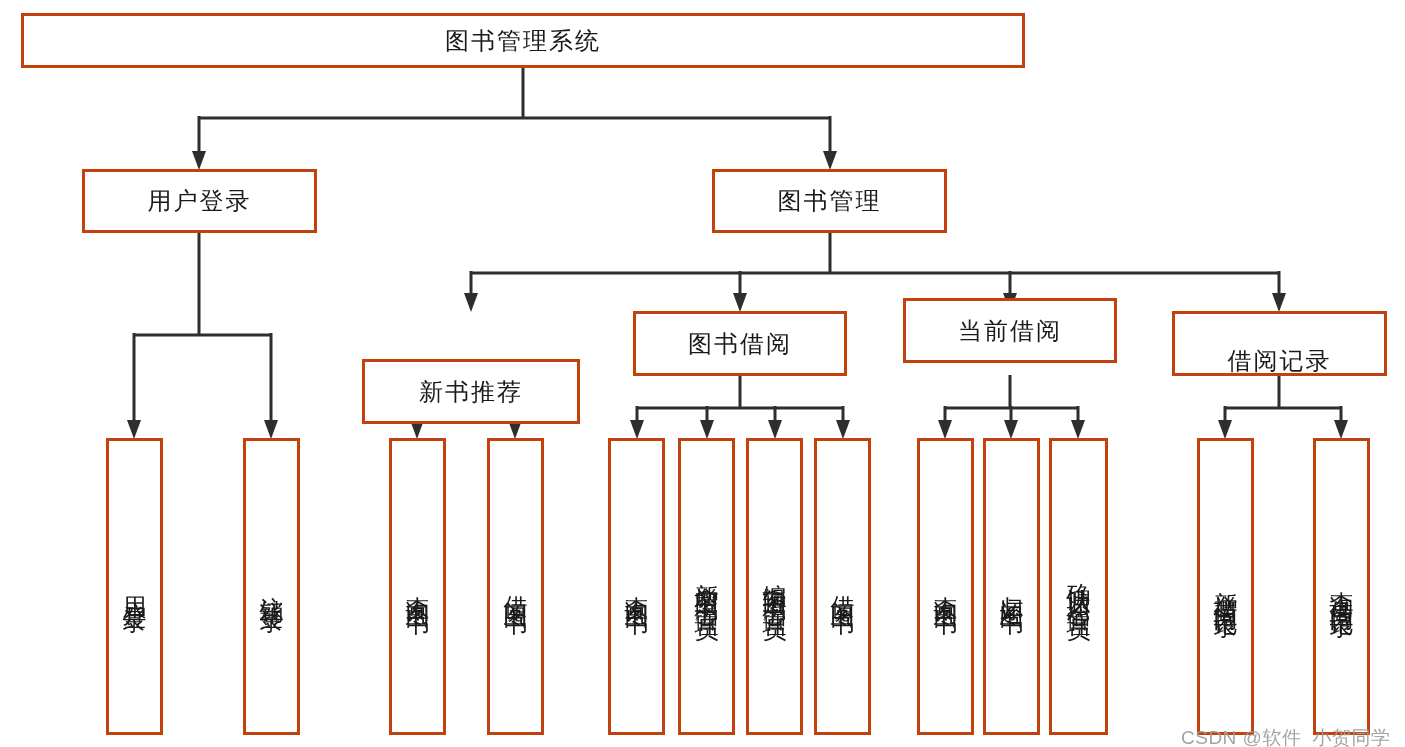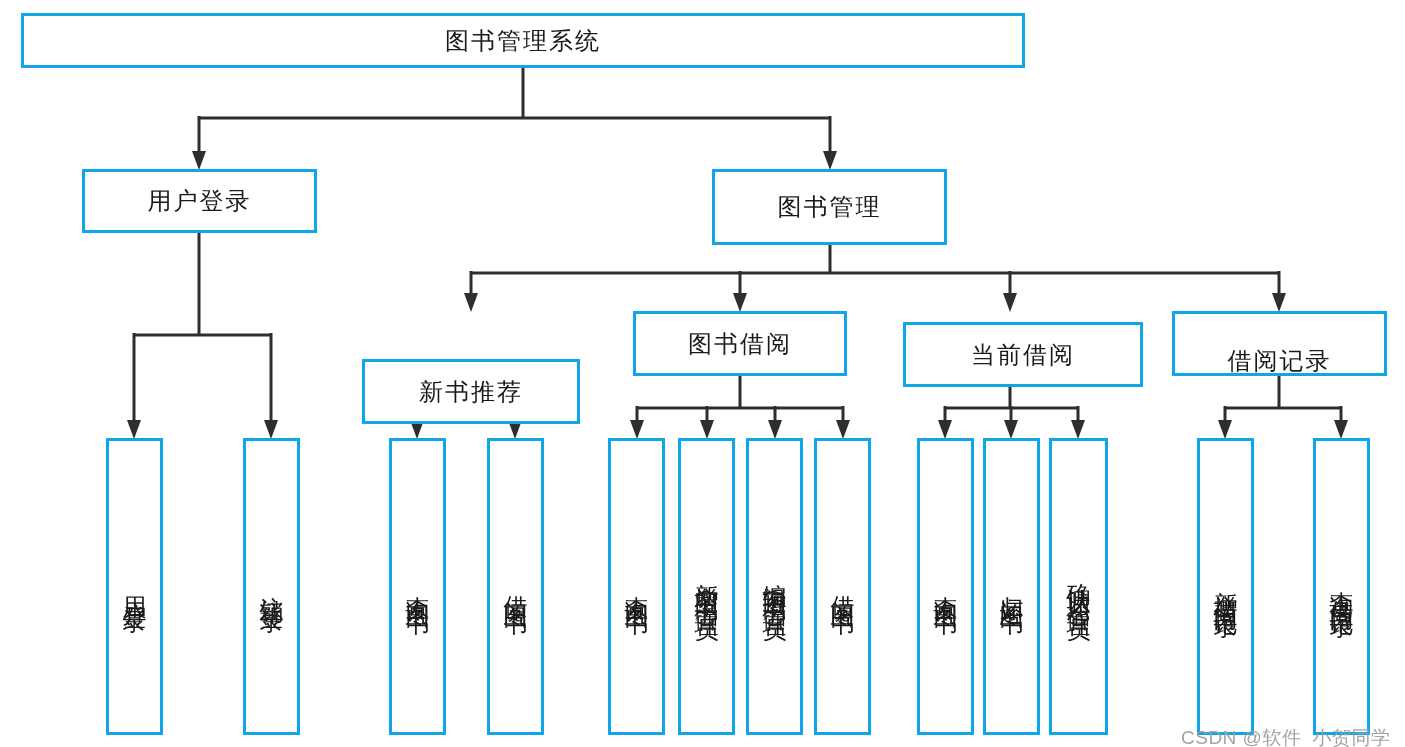--- a/index.html
+++ b/index.html
@@ -2,37 +2,37 @@
 <html><head>
 <meta charset="utf-8">
 <style>
   html,body { margin:0; padding:0; background:#ffffff; }
   .canvas {
     position:relative; width:1405px; height:747px; background:#ffffff;
     font-family:"Liberation Sans", sans-serif; overflow:hidden;
   }
   .box {
     position:absolute; box-sizing:border-box;
-    border:3px solid #0ea5e9; background:#ffffff;
+    border:3px solid #c2410c; background:#ffffff;
     display:flex; align-items:center; justify-content:center;
     color:#1a1a1a;
   }
   .h-label {
     font-size:24px; letter-spacing:2px; white-space:nowrap; line-height:1;
   }
   .v-label {
     writing-mode:vertical-rl; text-orientation:mixed;
     font-size:24px; letter-spacing:5px; line-height:1; white-space:nowrap;
   }
   .root   { left:21px;   top:13px;  width:1004px; height:55px; }
   .n-user { left:82px;   top:169px; width:235px;  height:64px; }
-  .n-book { left:712px;  top:169px; width:235px;  height:76px; }
+  .n-book { left:712px;  top:169px; width:235px;  height:64px; }
   .n-rec  { left:362px;  top:311px; width:218px;  height:65px;margin-top:48px; }
   .n-bor  { left:633px;  top:311px; width:214px;  height:65px; }
-  .n-cur  { left:903px;  top:322px; width:240px;  height:65px; }
+  .n-cur  { left:903px;  top:298px; width:214px;  height:65px; }
   .n-log  { left:1172px; top:311px; width:215px;  height:65px;align-items:flex-end; }
   .leaf   { top:438px; width:57px; height:297px; }
   .connectors { position:absolute; left:0; top:0; pointer-events:none; }
   .connectors path { stroke:#2e2e2e; stroke-width:3; fill:none; }
   .connectors polygon { fill:#2e2e2e; stroke:none; }
   .watermark {
     position:absolute; left:1181px; top:717px;
     font-size:19px; letter-spacing:0.5px; color:rgba(158,158,158,0.95);
     white-space:nowrap; z-index:5;margin-top:8px;
   }

